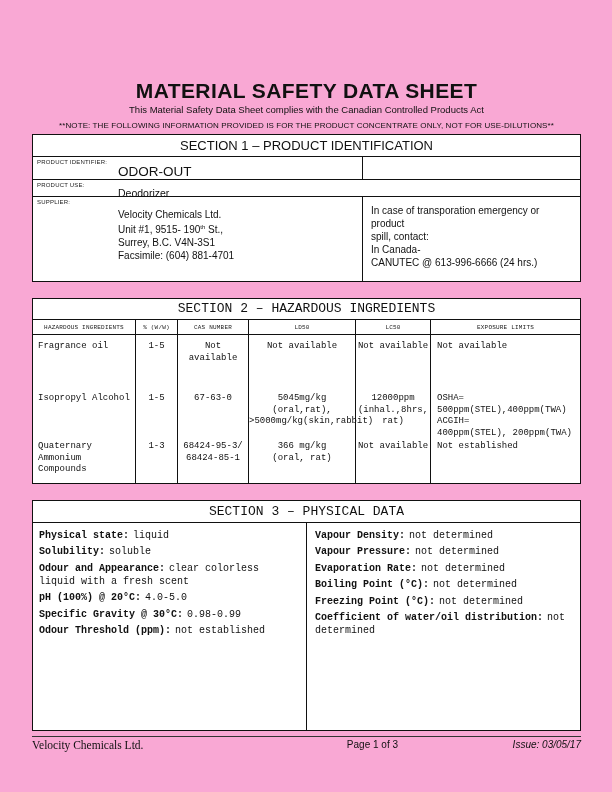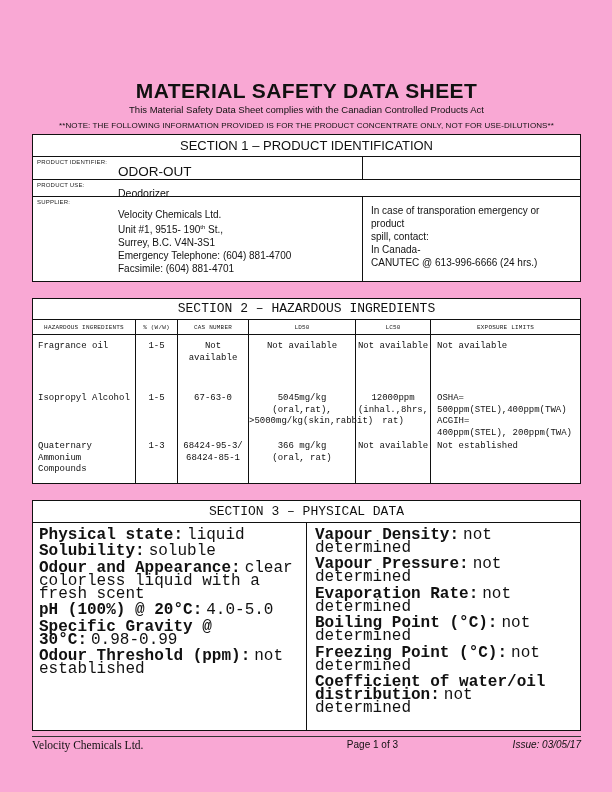--- a/index.html
+++ b/index.html
@@ -36,21 +36,21 @@
   .s2-grid { display: grid; grid-template-columns: 103px 42px 71px 107px 75px 1fr; grid-template-rows: 52px 48px 1fr; height: 148px; }
   .s2-grid .cell { font-size: 9px; line-height: 11.5px; padding-top: 6px; white-space: pre-line; border-right: 1px solid #111; }
   .s2-grid .c-first { padding-left: 5px; }
   .s2-grid .c-center { text-align: center; }
   .s2-grid .c-last { border-right: none; padding-left: 6px; }
 
   
   .s3-body { display: flex; height: 207px; overflow: hidden; }
   .s3-left { width: 274px; border-right: 1px solid #111; padding: 6px 8px 0 6px; }
   .s3-right { flex: 1; padding: 6px 8px 0 8px; }
-  .pd-line { font-size: 16px; line-height: 13px; margin-bottom: 3.5px; }
+  .pd-line { font-size: 10px; line-height: 13px; margin-bottom: 3.5px; }
   .pd-label { font-weight: bold; }
   .pd-value { margin-left: 4px; }
 
   
   .footer { position: absolute; left: 32px; right: 31px; top: 736px; border-top: 1px solid #333; display: flex; align-items: flex-start; padding-top: 2px; }
   .footer-company { flex: 1; font-family: "Liberation Serif", serif; font-size: 11.5px; }
   .footer-page { flex: 1; text-align: right; font-size: 10px; }
   .footer-issue { flex: 1; text-align: right; font-size: 10px; font-style: italic; }
 </style>
 </head>
@@ -79,21 +79,20 @@
         <div class="s1-pu-value">Deodorizer</div>
       </div>
 
       <div class="s1-row3">
         <div class="s1-cell-l">
           <div class="tiny-label">SUPPLIER:</div>
           <div class="address">
             <div>Velocity Chemicals Ltd.</div>
             <div><span>Unit #1, 9515- 190</span><sup>th</sup><span> St.,</span></div>
             <div>Surrey, B.C. V4N-3S1</div>
-            <div>Emergency Telephone: (604) 881-4700</div>
             <div>Facsimile: (604) 881-4701</div>
           </div>
         </div>
         <div class="s1-cell-r">
           <div class="emergency">In case of transporation emergency or product
 spill, contact:
 In Canada-
 CANUTEC @ 613-996-6666 (24 hrs.)</div>
         </div>
       </div>

